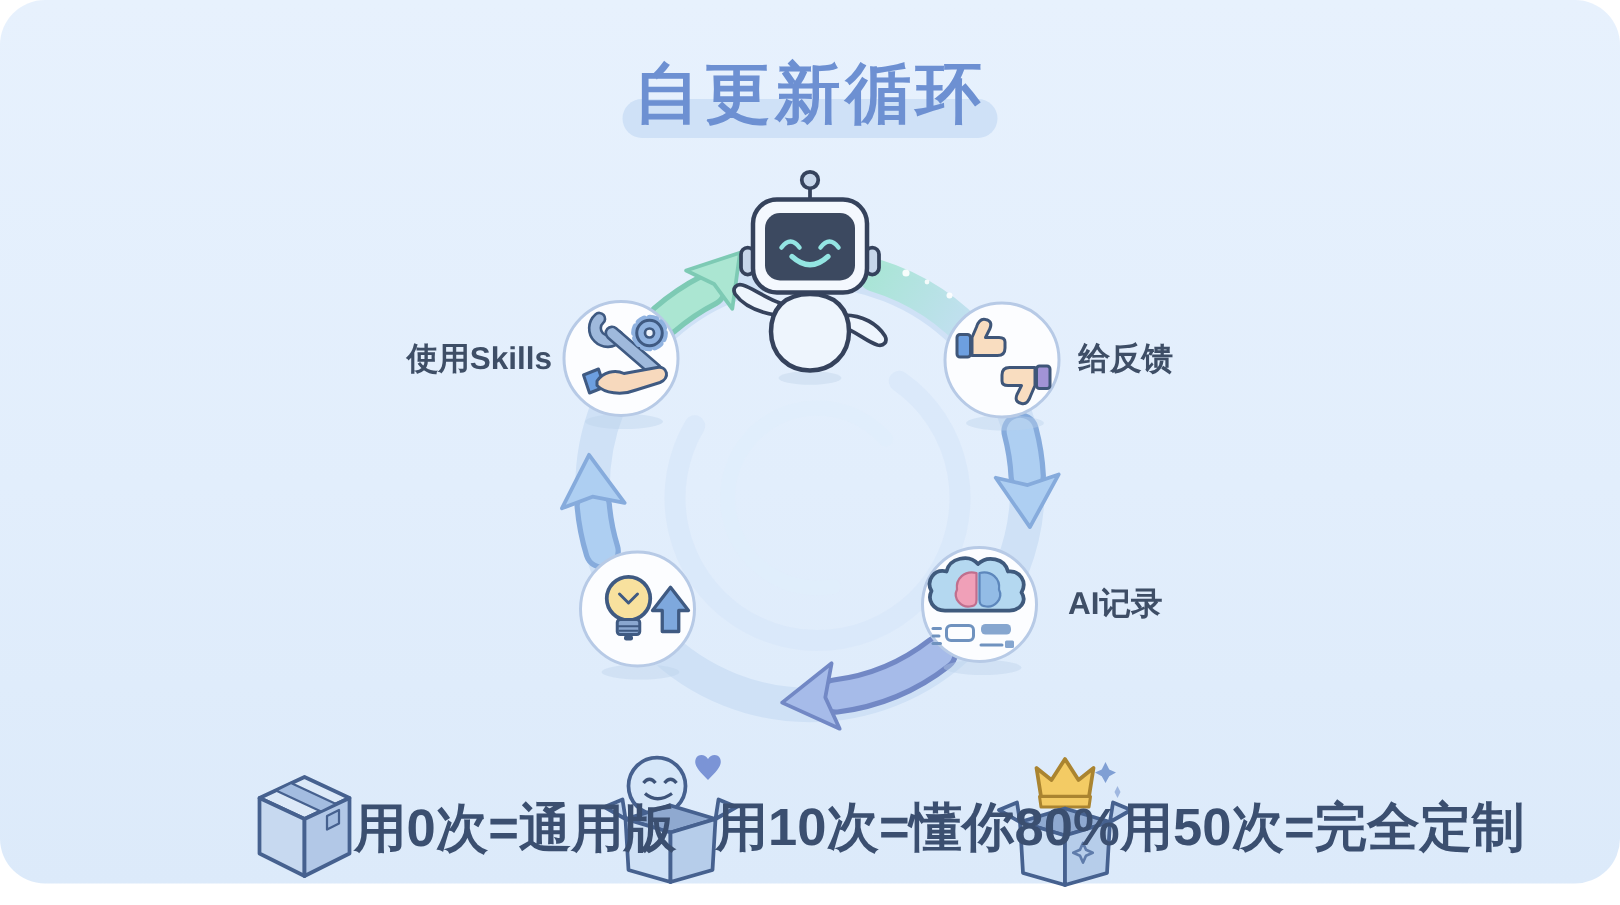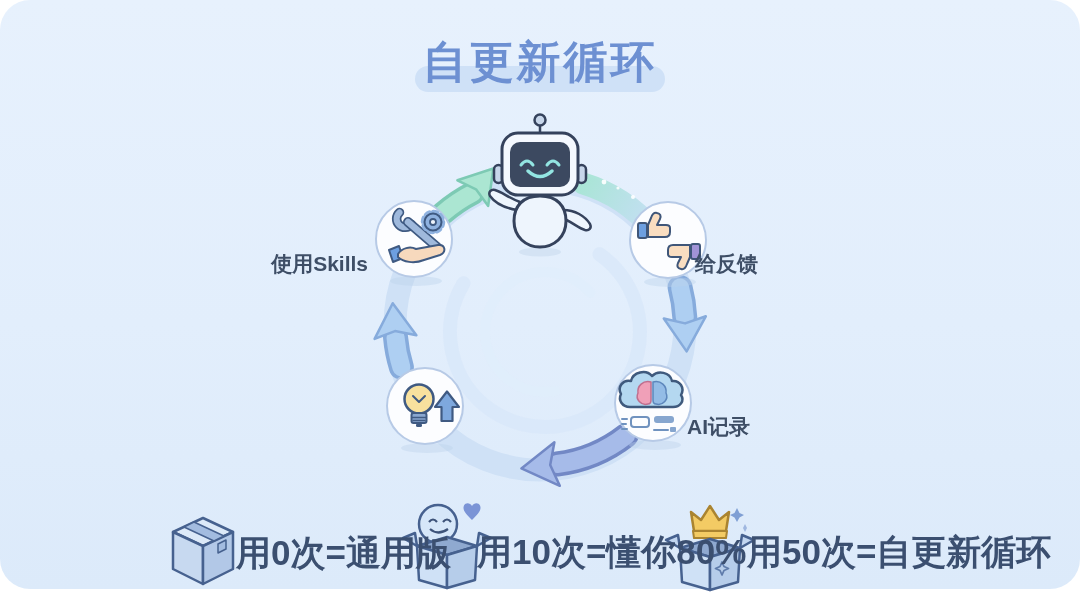--- a/index.html
+++ b/index.html
@@ -3,21 +3,21 @@
 <meta charset="utf-8">
 <style>
   html,body{margin:0;padding:0;background:#ffffff;font-family:"Liberation Sans",sans-serif;}
   .canvas{position:relative;width:1080px;height:603px;background:#ffffff;overflow:hidden;}
   .card{position:absolute;left:0;top:0;width:1080px;height:589px;border-radius:30px;
         background:linear-gradient(180deg,#e7f1fd 0%,#e2eefc 55%,#dcEAfa 100%);}
   .title-pill{position:absolute;left:415px;top:66px;width:250px;height:26px;border-radius:13px;background:#cfe1f7;}
   .page-title{position:absolute;left:0;top:33px;width:1080px;text-align:center;
               font-size:44px;font-weight:bold;color:#6d90d2;letter-spacing:3px;}
   .diagram{position:absolute;left:0;top:0;}
-  .node-label{position:absolute;font-size:21px;font-weight:bold;color:#3e4e66;line-height:1.15;white-space:nowrap;margin-top:24px;}
+  .node-label{position:absolute;font-size:21px;font-weight:bold;color:#3e4e66;line-height:1.15;white-space:nowrap;}
   .align-r{text-align:right;}
   .legend-label{position:absolute;font-size:35px;font-weight:bold;color:#3b4f70;line-height:1.1;white-space:nowrap;}
 </style>
 </head>
 <body>
 
 <div class="canvas">
   <div class="card"></div>
 
   <div class="title-pill"></div>
@@ -176,19 +176,19 @@
         <path d="M 740 548 L 754 540 L 742 535 Z" fill="#c2d6f0"></path>
         <path d="M 680 548 L 710 539 L 740 548 L 710 557 Z" fill="#8fa9d0"></path>
         <path d="M 680 548 L 710 557 L 710 590 L 682 582 Z" fill="#cfe1f6"></path>
         <path d="M 740 548 L 710 557 L 710 590 L 738 582 Z" fill="#b6cdea"></path>
       </g>
       <path d="M 722 562 L 724 566.5 L 728.5 568.5 L 724 570.5 L 722 575 L 720 570.5 L 715.5 568.5 L 720 566.5 Z" fill="none" stroke="#5f7cab" stroke-width="1.8"></path>
     </g>
   </svg>
 
   <div class="node-label align-r" style="left:200px;top:228px;width:168px;">使用Skills</div>
-  <div class="node-label" style="left:695px;top:228px;">给反馈</div>
-  <div class="node-label" style="left:687px;top:391px;">AI记录</div>
+  <div class="node-label" style="left:719px;top:228px;">给反馈</div>
+  <div class="node-label" style="left:712px;top:391px;">AI记录</div>
 
   <div class="legend-label" style="left:236px;top:534px;">用0次=通用版</div>
   <div class="legend-label" style="left:477px;top:533px;">用10次=懂你80%</div>
-  <div class="legend-label" style="left:747px;top:533px;">用50次=自更新循环</div>
+  <div class="legend-label" style="left:747px;top:533px;">用50次=完全定制</div>
 </div>
 
 </body></html>

